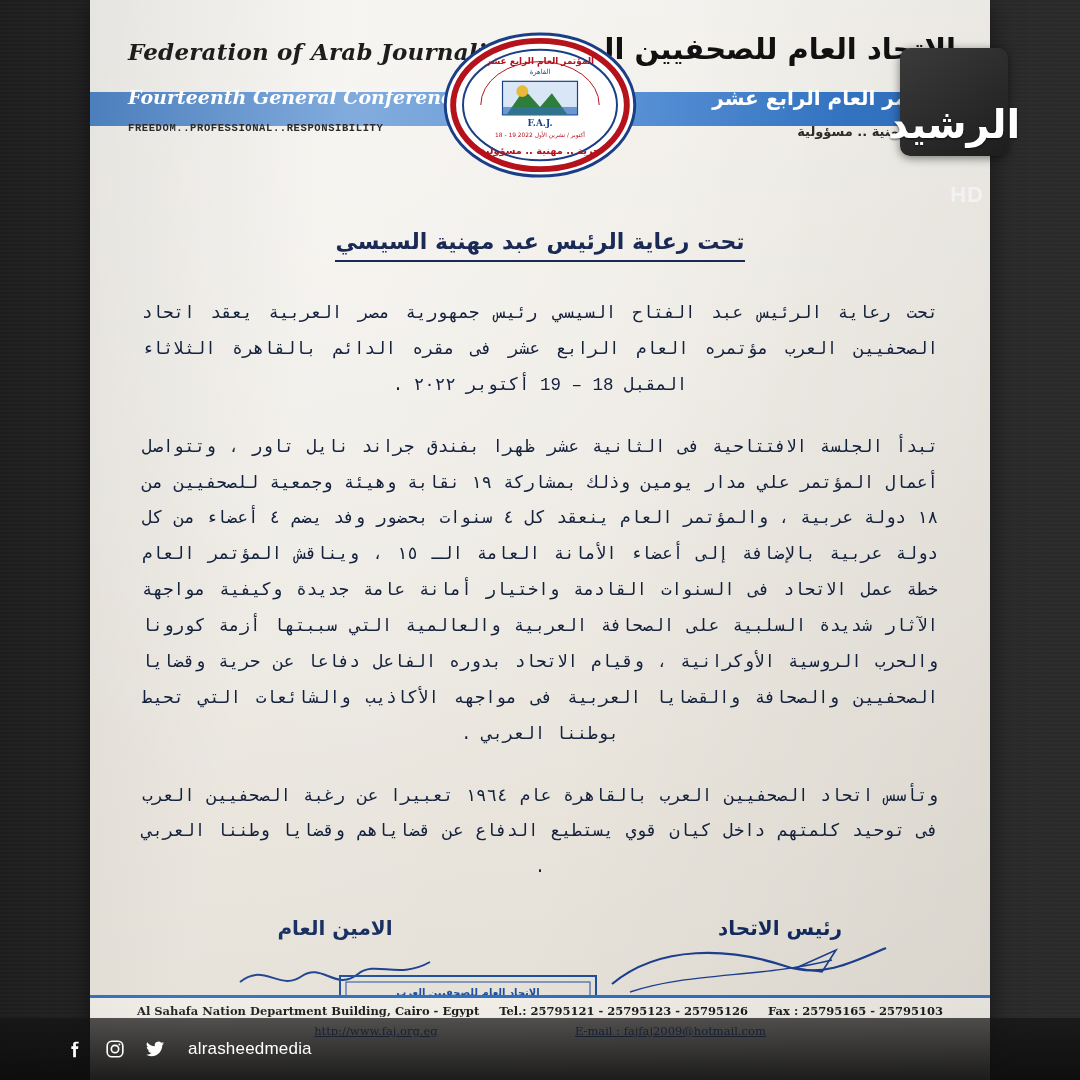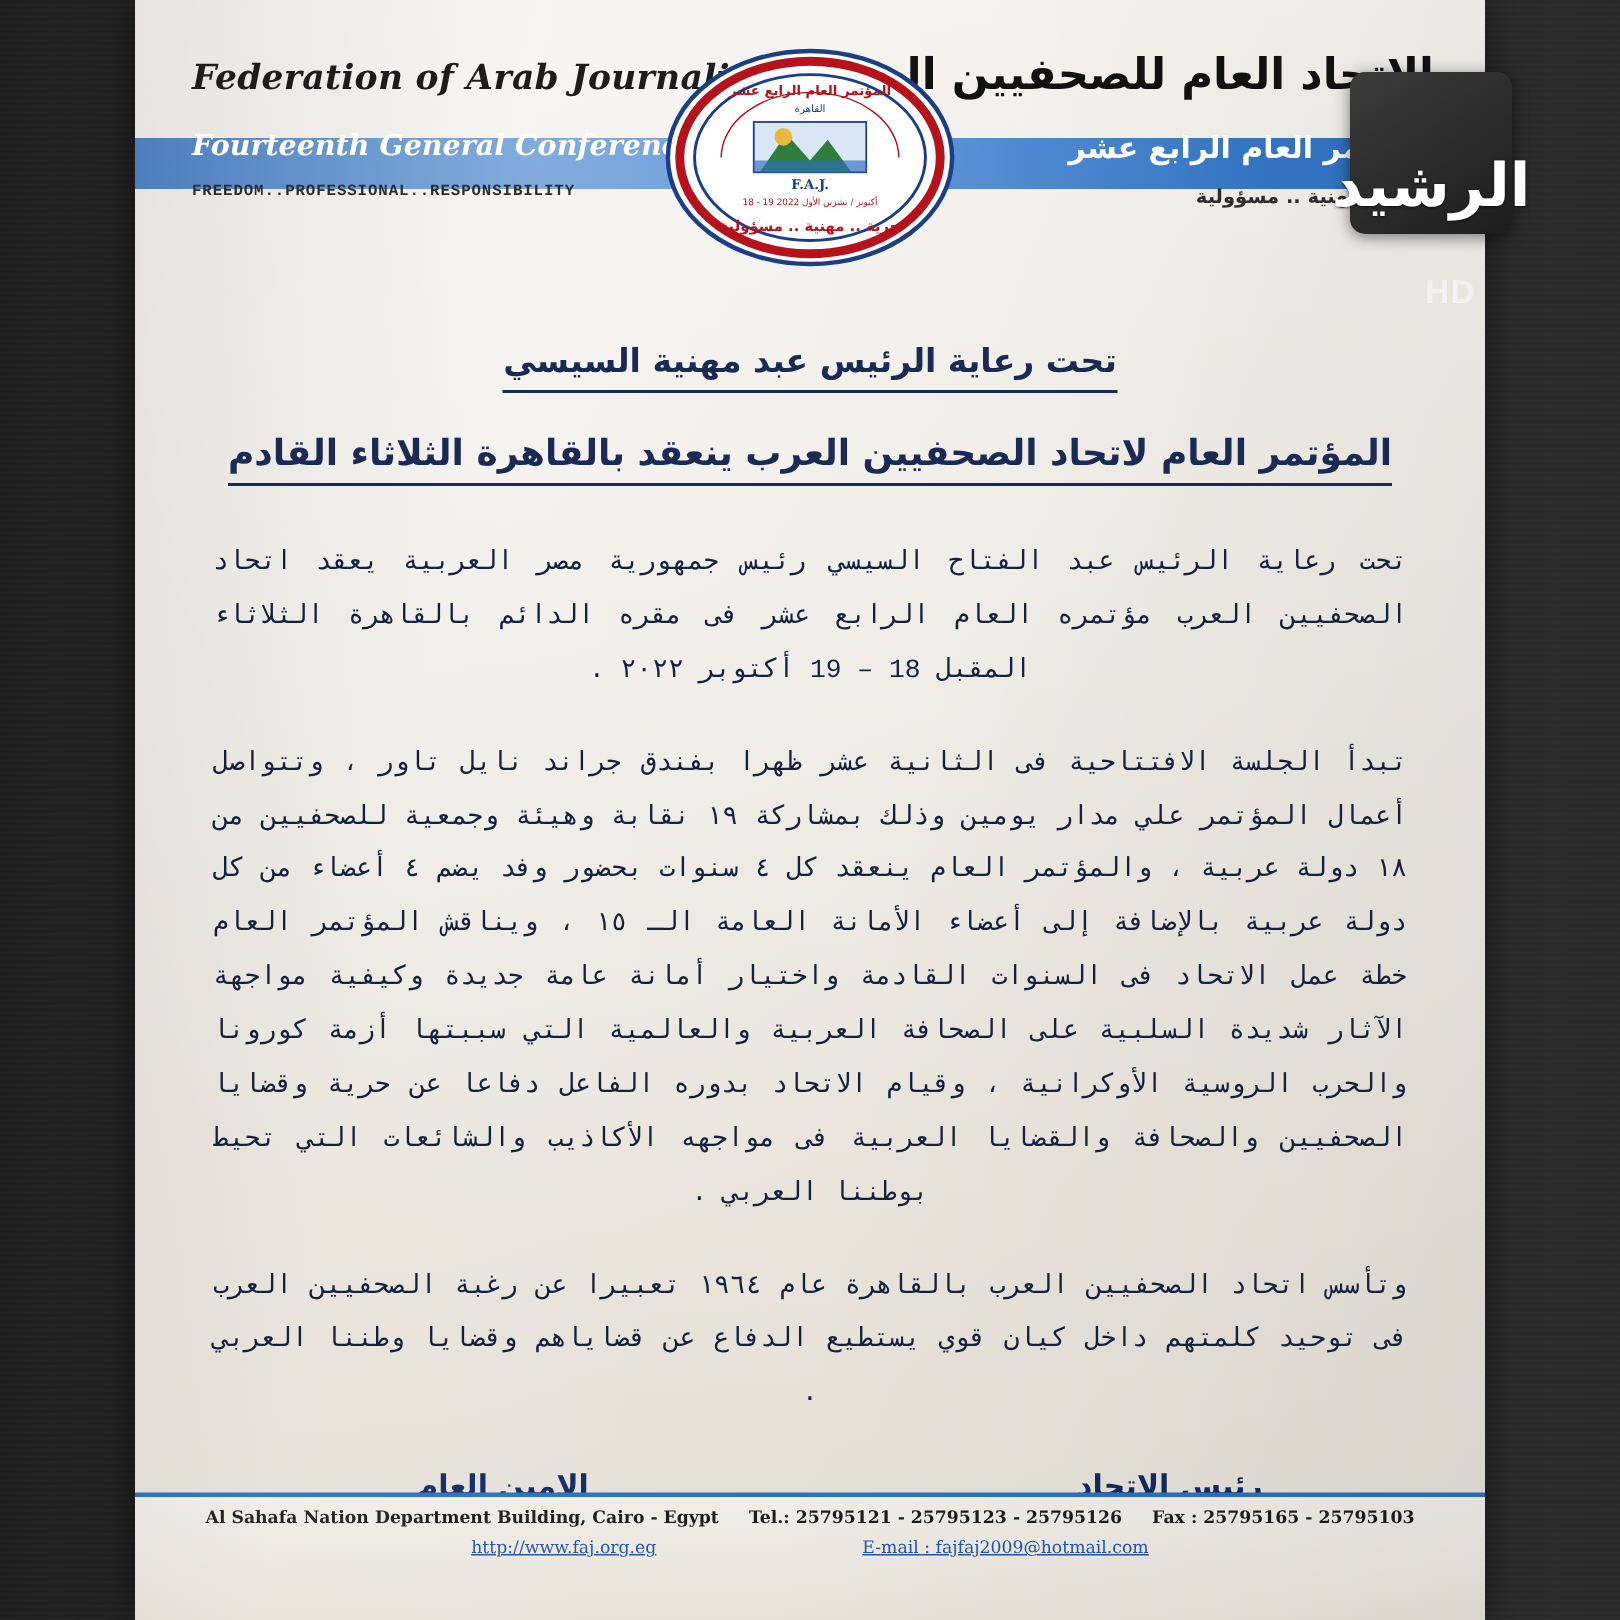--- a/index.html
+++ b/index.html
@@ -360,23 +360,20 @@
         <text x="100" y="97" text-anchor="middle" font-family="DejaVu Serif, serif" font-size="9" fill="#1b3f86" font-weight="bold">F.A.J.</text>
         <text x="100" y="108" text-anchor="middle" font-family="DejaVu Sans, sans-serif" font-size="6" fill="#b5121b">18 - 19 أكتوبر / تشرين الأول 2022</text>
         <text x="100" y="126" text-anchor="middle" font-family="DejaVu Sans, sans-serif" font-size="10" fill="#b5121b" font-weight="bold">حرية .. مهنية .. مسؤولية</text>
       </svg>
     </div>
 
     <div class="doc-body">
       <div class="title-1">
         <span class="title-underline">تحت رعاية الرئيس عبد مهنية السيسي</span>
       </div>
-      <div class="title-2">
-        <span class="title-underline">المؤتمر العام لاتحاد الصحفيين العرب ينعقد بالقاهرة الثلاثاء القادم</span>
-      </div>
 
       <p class="para first">تحت رعاية الرئيس عبد الفتاح السيسي رئيس جمهورية مصر العربية يعقد اتحاد الصحفيين العرب مؤتمره العام الرابع عشر فى مقره الدائم بالقاهرة الثلاثاء المقبل 18 – 19 أكتوبر ٢٠٢٢ .</p>
       <p class="para">تبدأ الجلسة الافتتاحية فى الثانية عشر ظهرا بفندق جراند نايل تاور ، وتتواصل أعمال المؤتمر علي مدار يومين وذلك بمشاركة ١٩ نقابة وهيئة وجمعية للصحفيين من ١٨ دولة عربية ، والمؤتمر العام ينعقد كل ٤ سنوات بحضور وفد يضم ٤ أعضاء من كل دولة عربية بالإضافة إلى أعضاء الأمانة العامة الـ ١٥ ، ويناقش المؤتمر العام خطة عمل الاتحاد فى السنوات القادمة واختيار أمانة عامة جديدة وكيفية مواجهة الآثار شديدة السلبية على الصحافة العربية والعالمية التي سببتها أزمة كورونا والحرب الروسية الأوكرانية ، وقيام الاتحاد بدوره الفاعل دفاعا عن حرية وقضايا الصحفيين والصحافة والقضايا العربية فى مواجهه الأكاذيب والشائعات التي تحيط بوطننا العربي .</p>
       <p class="para">وتأسس اتحاد الصحفيين العرب بالقاهرة عام ١٩٦٤ تعبيرا عن رغبة الصحفيين العرب فى توحيد كلمتهم داخل كيان قوي يستطيع الدفاع عن قضاياهم وقضايا وطننا العربي .</p>
     </div>
 
     <div class="sign-row">
 
       <div class="sign-block right">
         <div class="sign-role">رئيس الاتحاد</div>
@@ -433,14 +430,34 @@
         <span style="text-decoration:underline;">E-mail : fajfaj2009@hotmail.com</span>
       </div>
     </div>
   </div>
 
   <div class="logo-box">
     <span class="logo-ar">الرشيد</span>
   </div>
   <div class="hd-badge">HD</div>
 
+  <div class="social-bar">
+    <span class="social-icon">
+      <svg width="22" height="22" viewBox="0 0 24 24" fill="#fff">
+          <path d="M15 4h-2.2C10.7 4 10 5.2 10 6.9V9H8v3h2v9h3v-9h2.3l.4-3H13V7.2c0-.8.2-1.2 1.2-1.2H16V4z"></path>
+        </svg>
+    </span>
+    <span class="social-icon">
+      <svg width="22" height="22" viewBox="0 0 24 24" fill="none" stroke="#fff" stroke-width="1.8">
+        <rect x="3.5" y="3.5" width="17" height="17" rx="5"></rect>
+        <circle cx="12" cy="12" r="4"></circle>
+        <circle cx="16.8" cy="7.2" r="1.1" fill="#fff" stroke="none"></circle>
+      </svg>
+    </span>
+    <span class="social-icon">
+      <svg width="22" height="22" viewBox="0 0 24 24" fill="#fff">
+          <path d="M22 5.8c-.7.3-1.5.6-2.3.7.8-.5 1.4-1.3 1.7-2.2-.8.5-1.7.8-2.6 1a4 4 0 0 0-6.9 3.7A11.5 11.5 0 0 1 3.5 4.6a4 4 0 0 0 1.3 5.4c-.7 0-1.3-.2-1.8-.5 0 2 1.4 3.6 3.2 4-.6.2-1.2.2-1.8.1.5 1.6 2 2.8 3.8 2.8A8.1 8.1 0 0 1 2 18.1a11.4 11.4 0 0 0 6.3 1.8c7.5 0 11.6-6.2 11.6-11.6v-.5c.8-.6 1.5-1.3 2.1-2z"></path>
+        </svg>
+    </span>
+    <span class="social-handle">alrasheedmedia</span>
+  </div>
 
 </div>
 
 </body></html>

